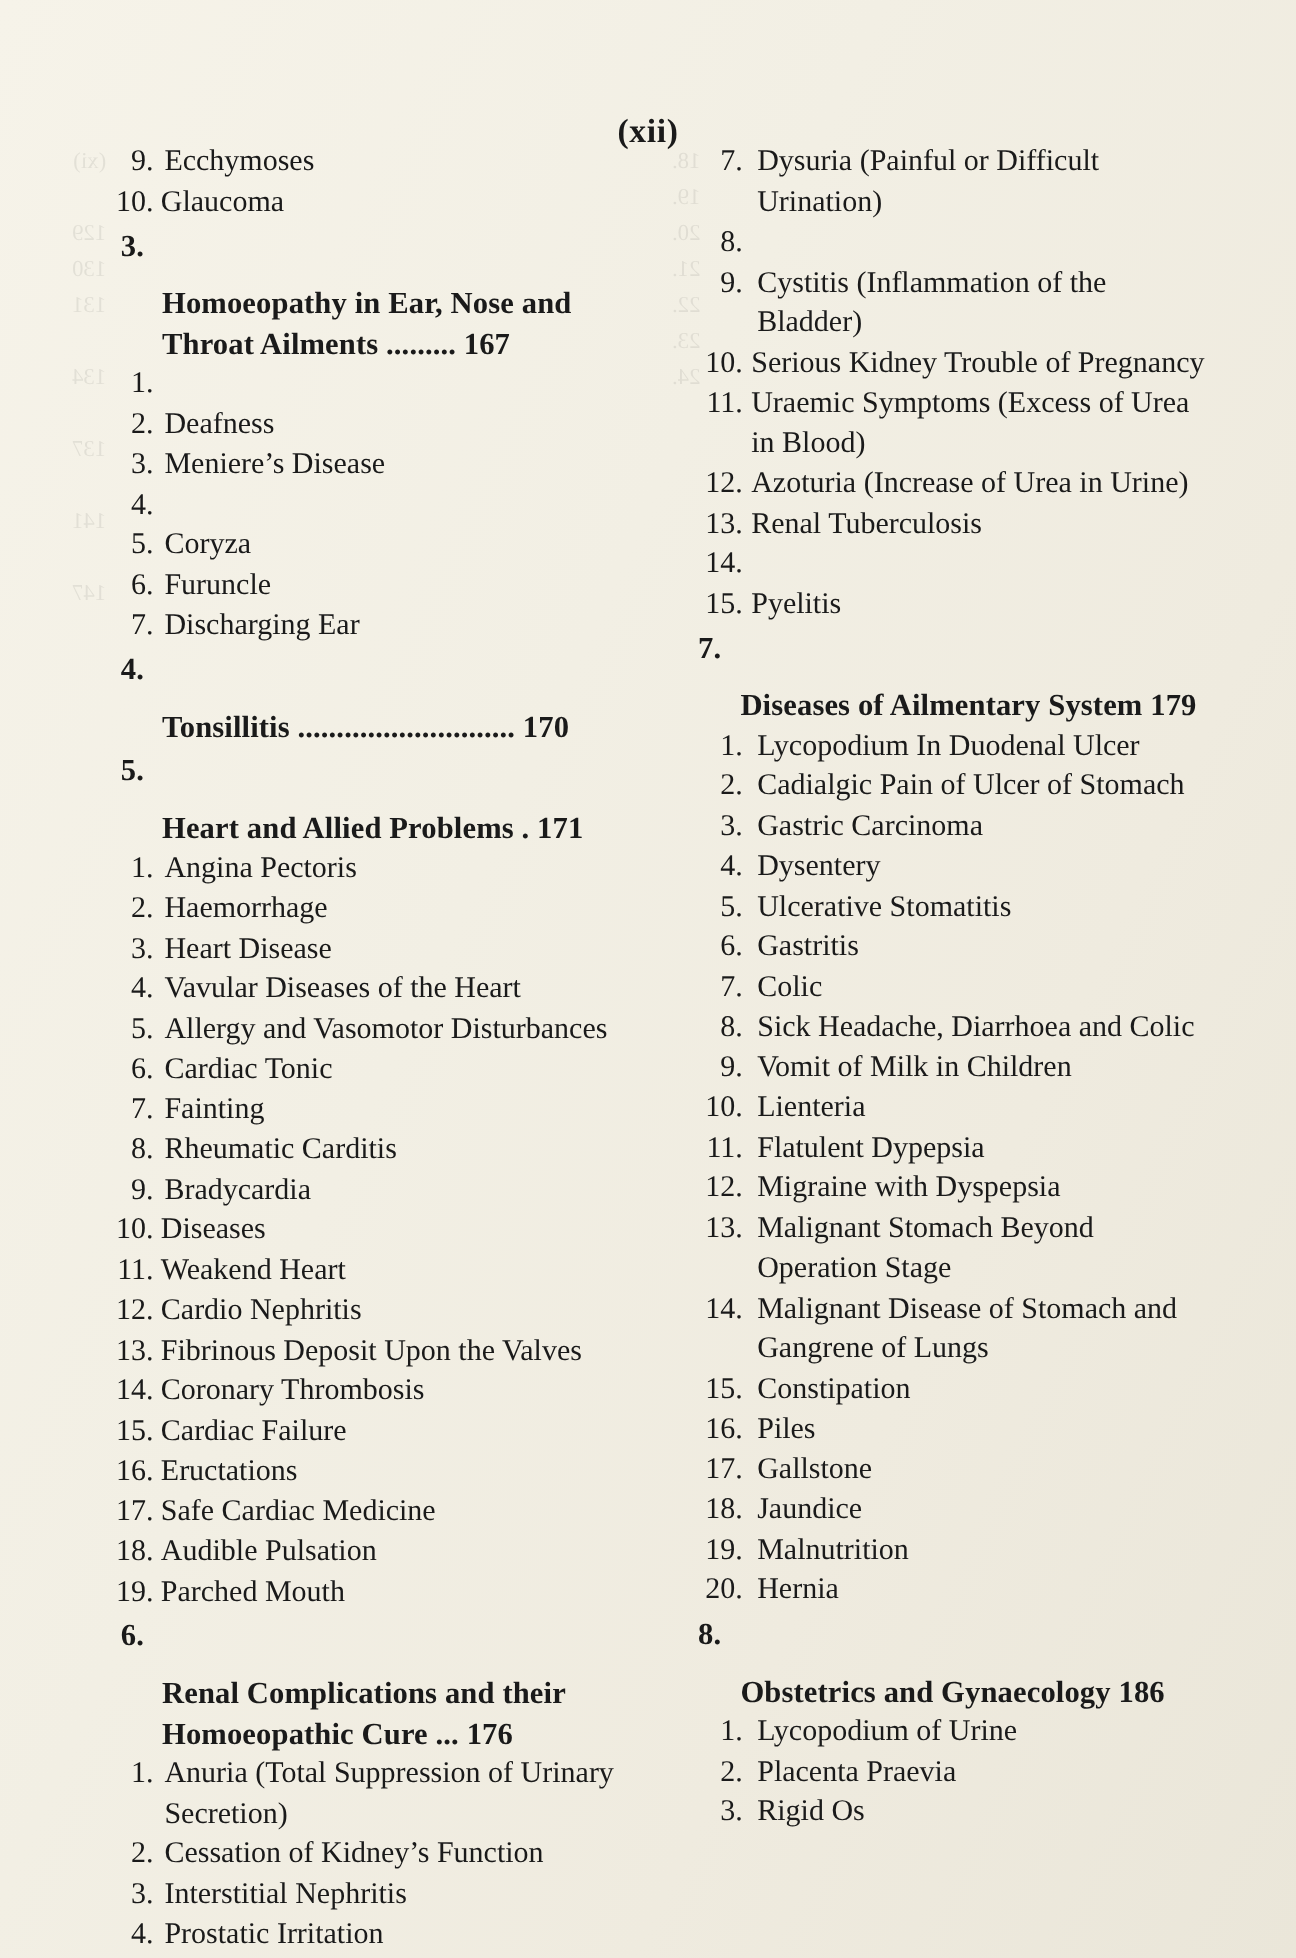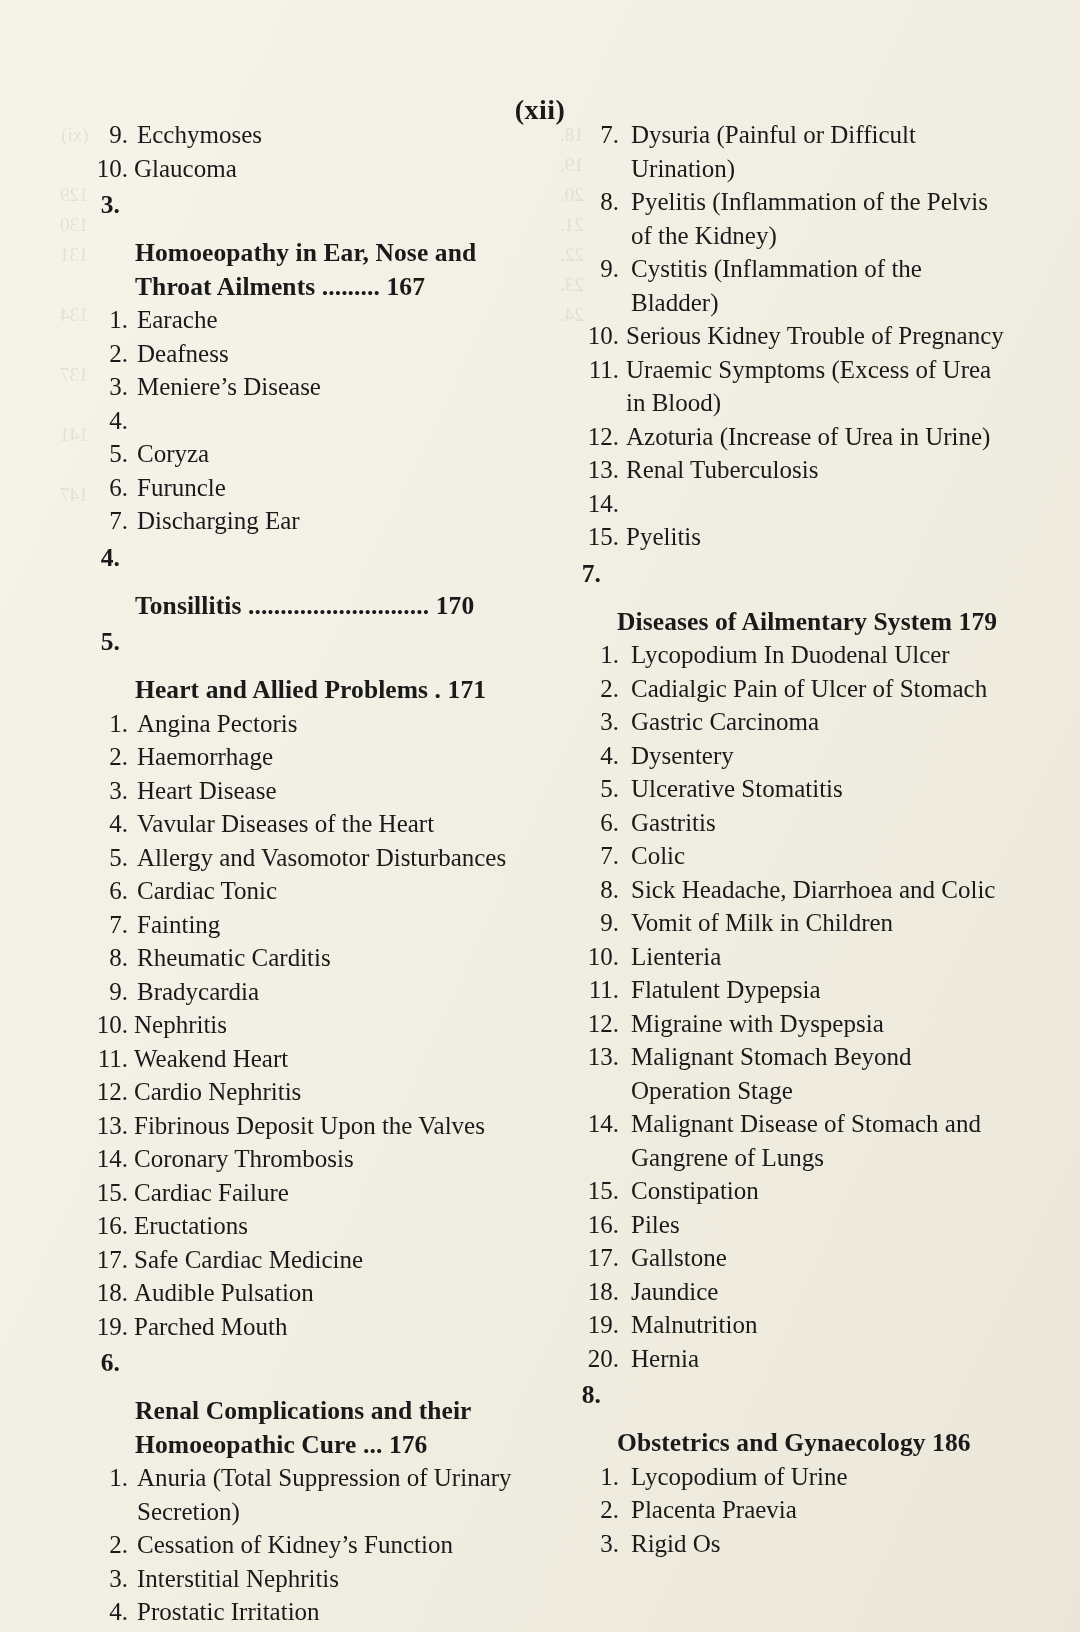--- a/index.html
+++ b/index.html
@@ -155,21 +155,20 @@
           <li class="entry lvl2 tight">
             <span class="num">10.</span>
             <span class="txt">Glaucoma</span>
           </li>
           <li class="entry lvl1">
             <span class="num">3.</span>
             <span class="txt">Homoeopathy in Ear, Nose and Throat Ailments ......... 167</span>
           </li>
           <li class="entry lvl2">
             <span class="num">1.</span>
-            <span class="txt">Earache</span>
           </li>
           <li class="entry lvl2">
             <span class="num">2.</span>
             <span class="txt">Deafness</span>
           </li>
           <li class="entry lvl2">
             <span class="num">3.</span>
             <span class="txt">Meniere’s Disease</span>
           </li>
           <li class="entry lvl2">
@@ -226,21 +225,21 @@
           <li class="entry lvl2">
             <span class="num">8.</span>
             <span class="txt">Rheumatic Carditis</span>
           </li>
           <li class="entry lvl2">
             <span class="num">9.</span>
             <span class="txt">Bradycardia</span>
           </li>
           <li class="entry lvl2 tight">
             <span class="num">10.</span>
-            <span class="txt">Nephritis</span>
+            <span class="txt">Diseases</span>
           </li>
           <li class="entry lvl2 tight">
             <span class="num">11.</span>
             <span class="txt">Weakend Heart</span>
           </li>
           <li class="entry lvl2 tight">
             <span class="num">12.</span>
             <span class="txt">Cardio Nephritis</span>
           </li>
           <li class="entry lvl2 tight">
@@ -302,21 +301,20 @@
         </ul>
     </div>
     <div class="col right">
       <ul class="toc" id="list-right">
           <li class="entry lvl2">
             <span class="num">7.</span>
             <span class="txt">Dysuria (Painful or Difficult Urination)</span>
           </li>
           <li class="entry lvl2">
             <span class="num">8.</span>
-            <span class="txt">Pyelitis (Inflammation of the Pelvis of the Kidney)</span>
           </li>
           <li class="entry lvl2">
             <span class="num">9.</span>
             <span class="txt">Cystitis (Inflammation of the Bladder)</span>
           </li>
           <li class="entry lvl2 tight">
             <span class="num">10.</span>
             <span class="txt">Serious Kidney Trouble of Pregnancy</span>
           </li>
           <li class="entry lvl2 tight">

